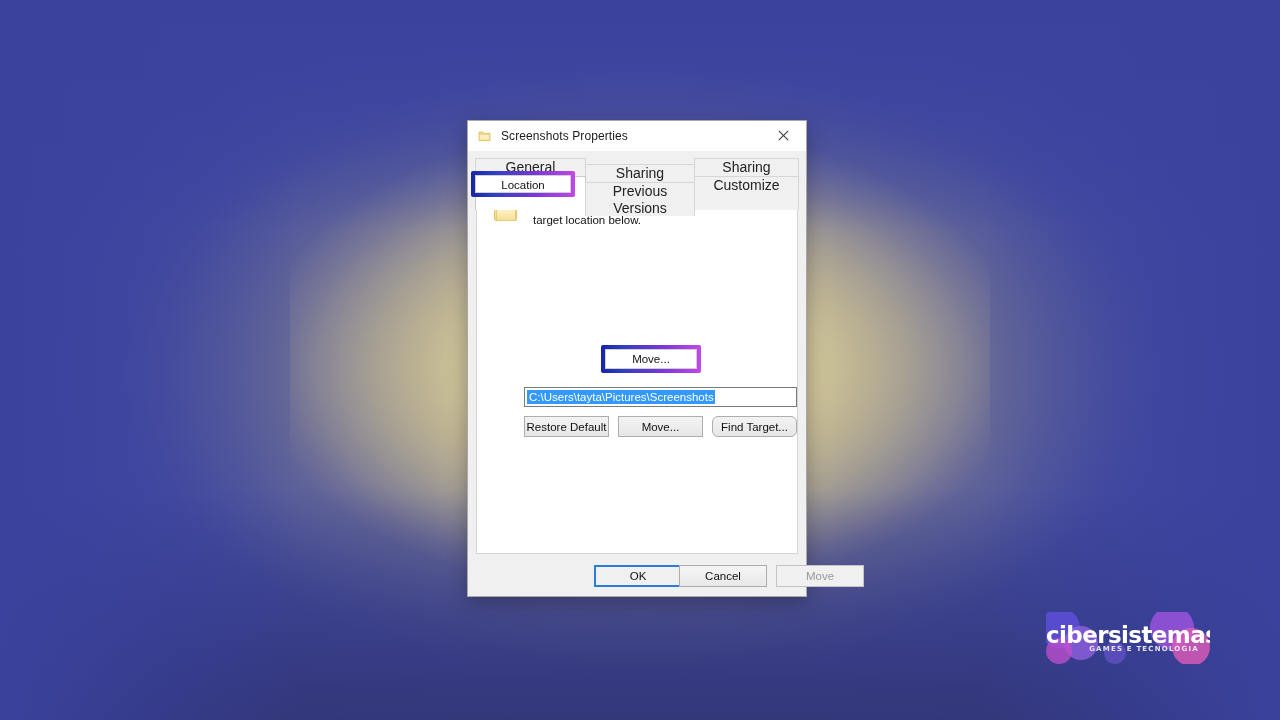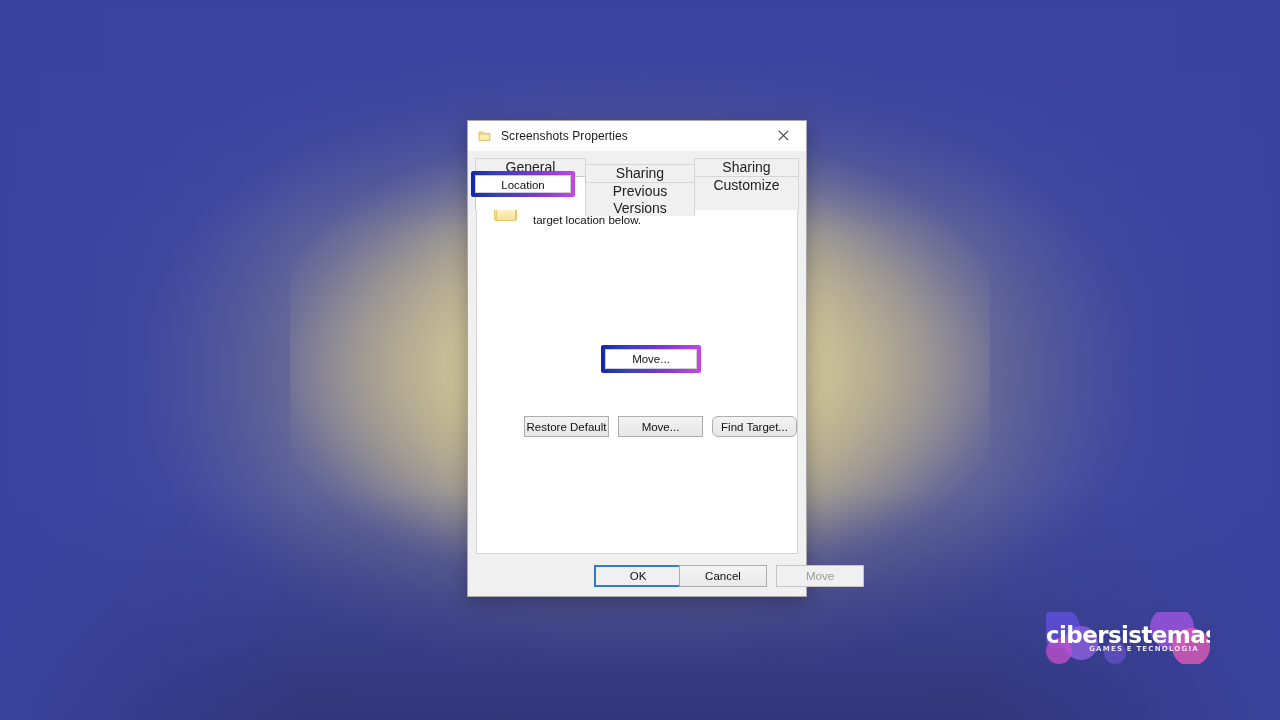--- a/index.html
+++ b/index.html
@@ -346,20 +346,23 @@
     <div class="body">
 
       <span class="folder-big">
         <span class="tab-t"></span>
         <span class="back"></span>
         <span class="front"></span>
       </span>
 
       <div class="para" id="para1">Files in the Screenshots folder are stored in the target location below.</div>
 
+      <div class="path-input">
+        <span class="path-sel">C:\Users\tayta\Pictures\Screenshots</span>
+      </div>
 
       <div class="btnrow">
         <div class="ubtn" id="btn-restore">Restore Default</div>
         <div class="ubtn" id="btn-move">Move...</div>
         <div class="ubtn" id="btn-find">Find Target...</div>
       </div>
 
     </div>
 
     <div class="footer">

